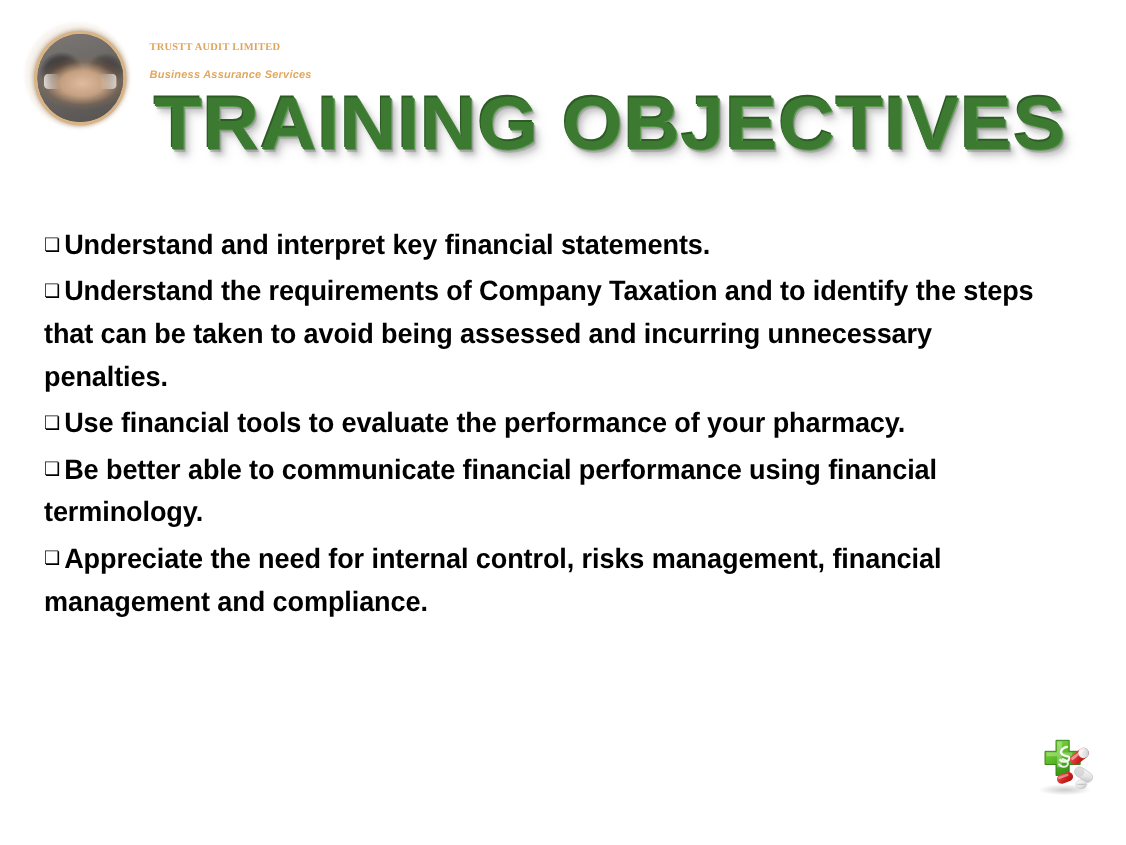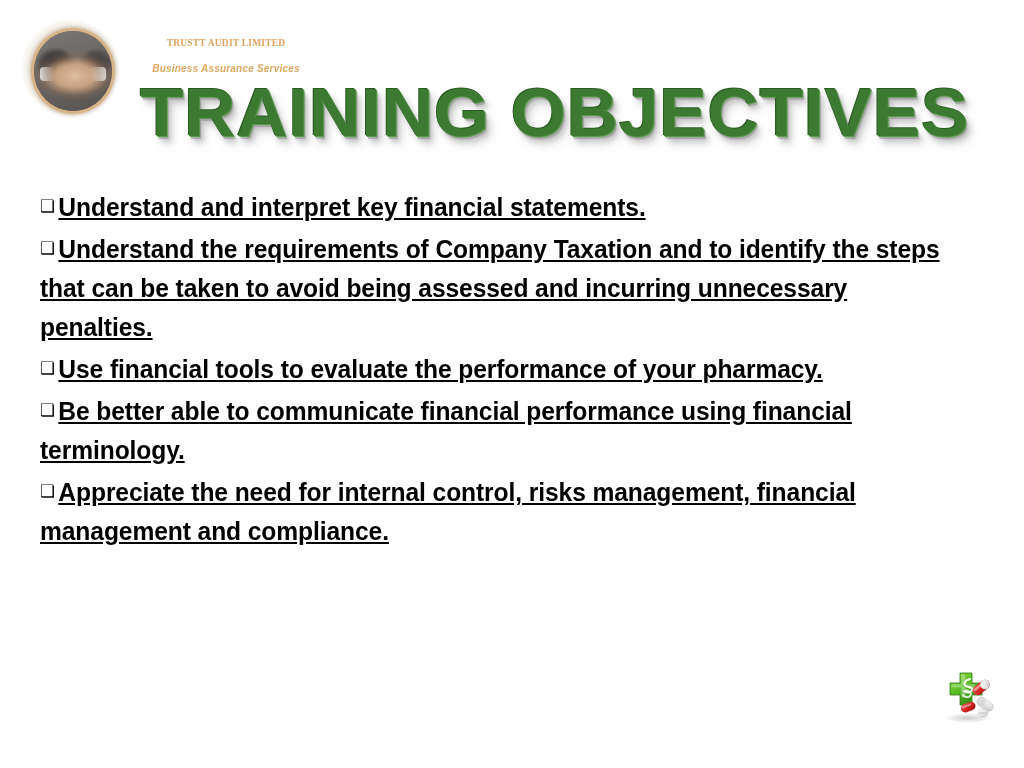--- a/index.html
+++ b/index.html
@@ -17,21 +17,20 @@
     font-family: "Liberation Sans", "DejaVu Sans", sans-serif;
   }
 
   
   #logo-block {
     position: absolute;
     left: 18px;
     top: 14px;
     width: 300px;
     height: 112px;
-    text-align: center;
   }
   #logo-mark {
     position: absolute;
     left: 4px;
     top: 6px;
     width: 96px;
     height: 96px;
   }
   #logo-glow {
     position: absolute;
@@ -125,23 +124,22 @@
       -1px -1px 0 #2c5c24,
       2px 3px 1px rgba(120,120,120,0.45),
       4px 6px 5px rgba(140,140,140,0.40),
       6px 9px 9px rgba(160,160,160,0.28);
   }
 
   
   #body-list {
     position: absolute;
     left: 40px;
-    top: 188px;
+    top: 204px;
     width: 952px;
-    text-decoration: underline;
   }
   .bullet-item {
     display: block;
     position: relative;
     font-family: "Liberation Sans", "DejaVu Sans", sans-serif;
     font-weight: bold;
     font-size: 25.5px;
     line-height: 39px;
     color: #000000;
     letter-spacing: -0.1px;

